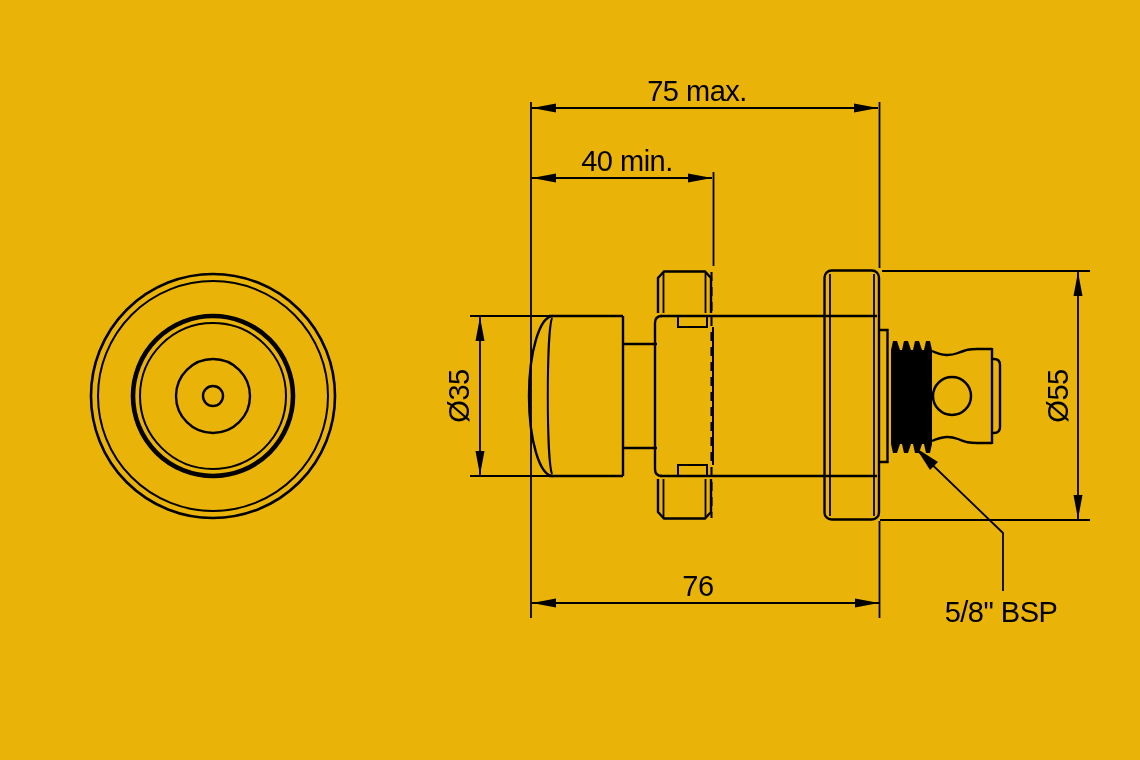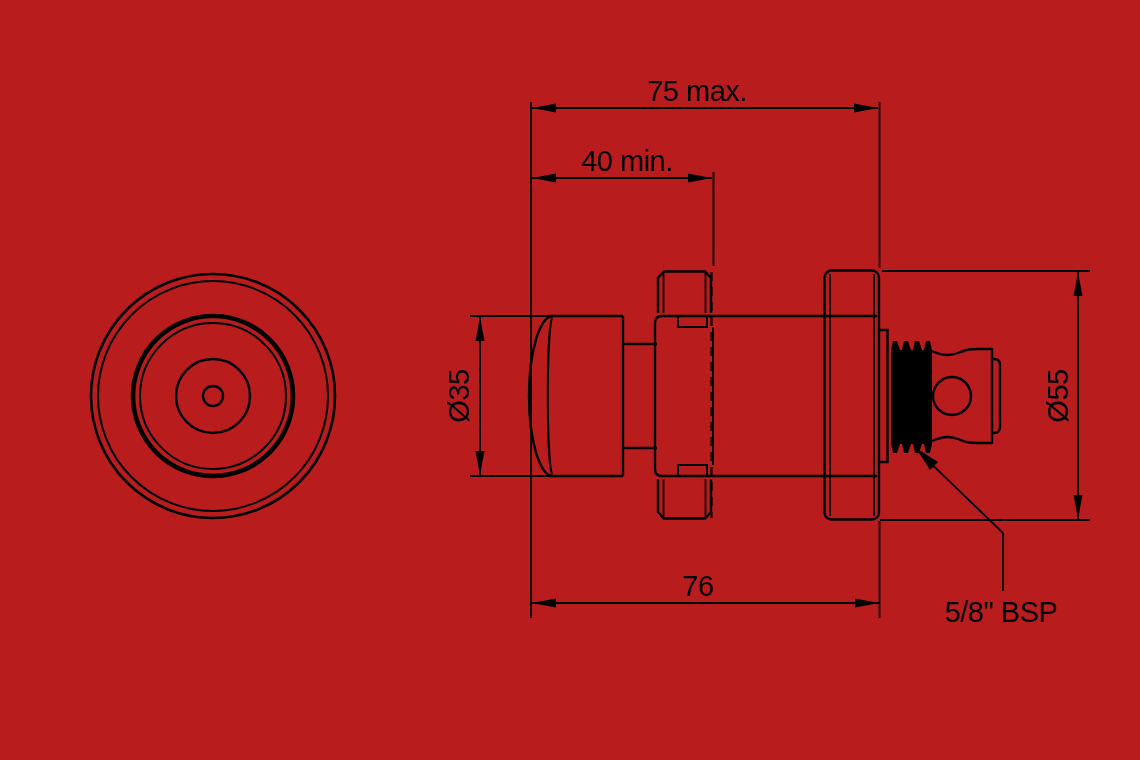--- a/index.html
+++ b/index.html
@@ -7,21 +7,21 @@
     padding: 0;
     background: #ffffff;
     width: 1140px;
     height: 760px;
     overflow: hidden;
   }
   .canvas {
     position: relative;
     width: 1140px;
     height: 760px;
-    background: #b91c1c;
+    background: #eab308;
   }
   svg text {
     font-family: "Liberation Sans", "DejaVu Sans", sans-serif;
     font-size: 29px;
     fill: #000000;
     letter-spacing: -0.5px;
   }
 </style>
 </head>
 <body>

